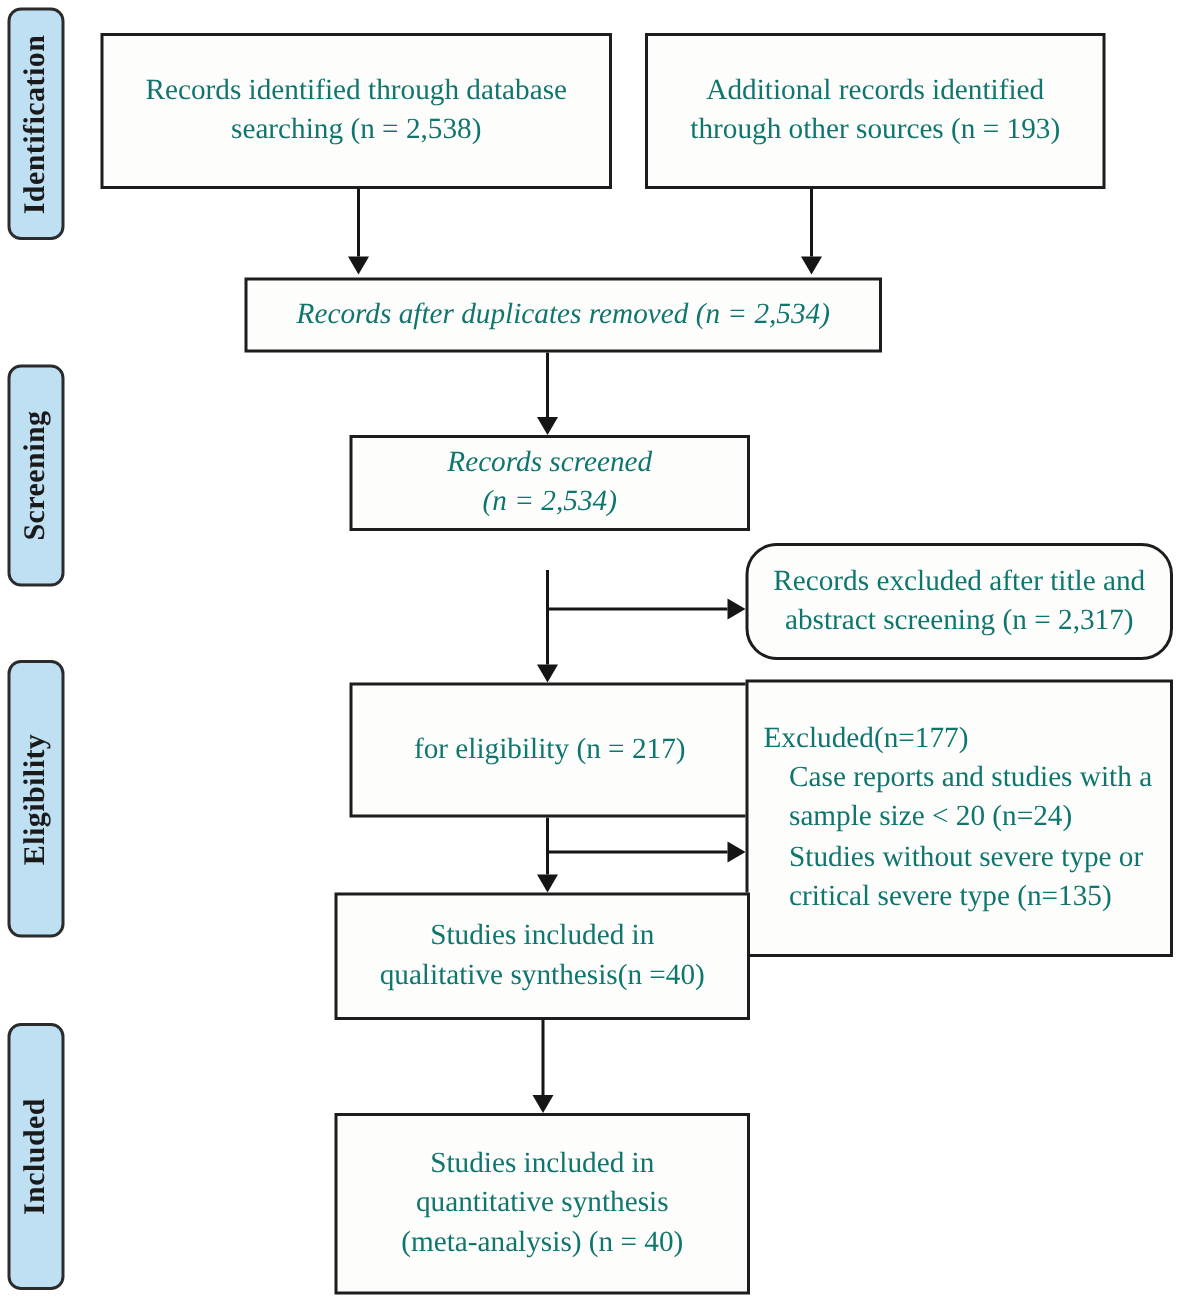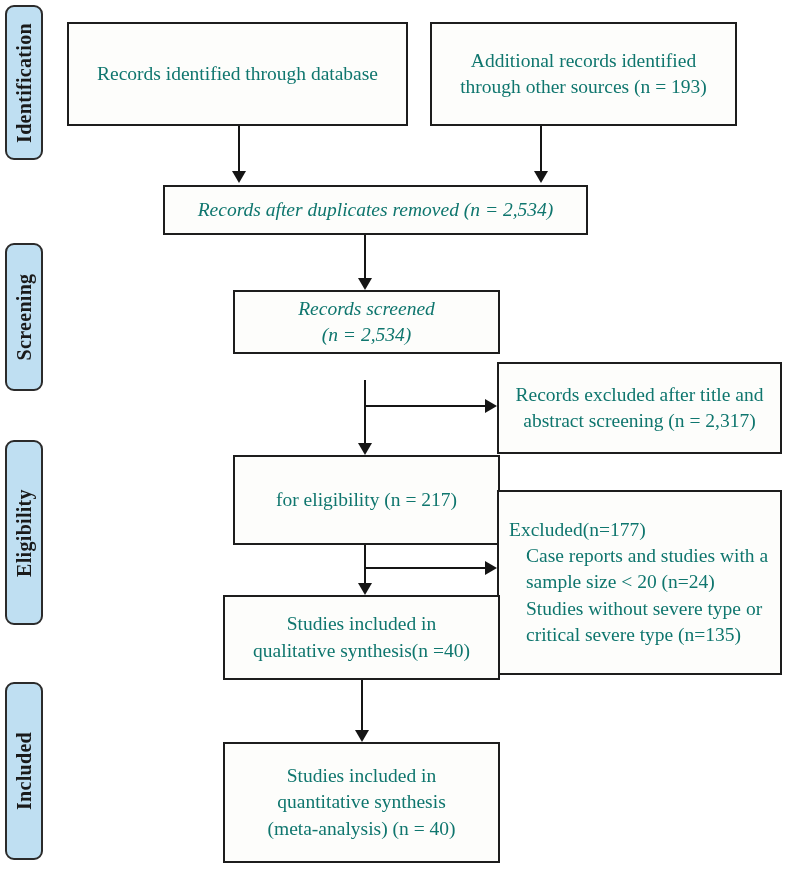--- a/index.html
+++ b/index.html
@@ -109,20 +109,21 @@
   <div class="stage" style="left:5px; top:440px; width:38px; height:185px;">
     <span class="stage-text">Eligibility</span>
   </div>
 
   <div class="stage" style="left:5px; top:682px; width:38px; height:178px;">
     <span class="stage-text">Included</span>
   </div>
 
   <div class="box" style="left:67px; top:22px; width:341px; height:104px;">
     <span class="line">Records identified through database</span>
+    <span class="line">searching (n = 2,538)</span>
   </div>
 
   <div class="box" style="left:430px; top:22px; width:307px; height:104px;">
     <span class="line">Additional records identified</span>
     <span class="line">through other sources (n = 193)</span>
   </div>
 
   <div class="vline" style="left:238px; top:126px; height:45px;"></div>
   <div class="arrow-down" style="left:232px; top:171px;"></div>
 
@@ -134,37 +135,37 @@
   </div>
 
   <div class="vline" style="left:364px; top:235px; height:43px;"></div>
   <div class="arrow-down" style="left:358px; top:278px;"></div>
 
   <div class="box" style="left:233px; top:290px; width:267px; height:64px;font-style:italic;">
     <span class="line">Records screened</span>
     <span class="line">(n = 2,534)</span>
   </div>
 
-  <div class="box" style="left:497px; top:362px; width:285px; height:92px;">
+  <div class="box" style="left:497px; top:362px; width:285px; height:78px;border-radius:21px;">
     <span class="line">Records excluded after title and</span>
     <span class="line">abstract screening (n = 2,317)</span>
   </div>
 
   <div class="vline" style="left:364px; top:380px; height:26px;"></div>
   <div class="hline" style="left:364px; top:405px; width:121px;"></div>
   <div class="arrow-right" style="left:485px; top:399px;"></div>
 
   <div class="vline" style="left:364px; top:405px; height:38px;"></div>
   <div class="arrow-down" style="left:358px; top:443px;"></div>
 
   <div class="box" style="left:233px; top:455px; width:267px; height:90px;">
     <span class="line">for eligibility (n = 217)</span>
   </div>
 
-  <div class="box left-align" style="left:497px; top:490px; width:285px; height:185px;">
+  <div class="box left-align" style="left:497px; top:453px; width:285px; height:185px;">
     <span class="line">Excluded(n=177)</span>
     <span class="line indent">Case reports and studies with a</span>
     <span class="line indent">sample size &lt; 20 (n=24)</span>
     <span class="line indent">Studies without severe type or</span>
     <span class="line indent">critical severe type (n=135)</span>
   </div>
 
   <div class="vline" style="left:364px; top:545px; height:23px;"></div>
   <div class="hline" style="left:364px; top:567px; width:121px;"></div>
   <div class="arrow-right" style="left:485px; top:561px;"></div>

